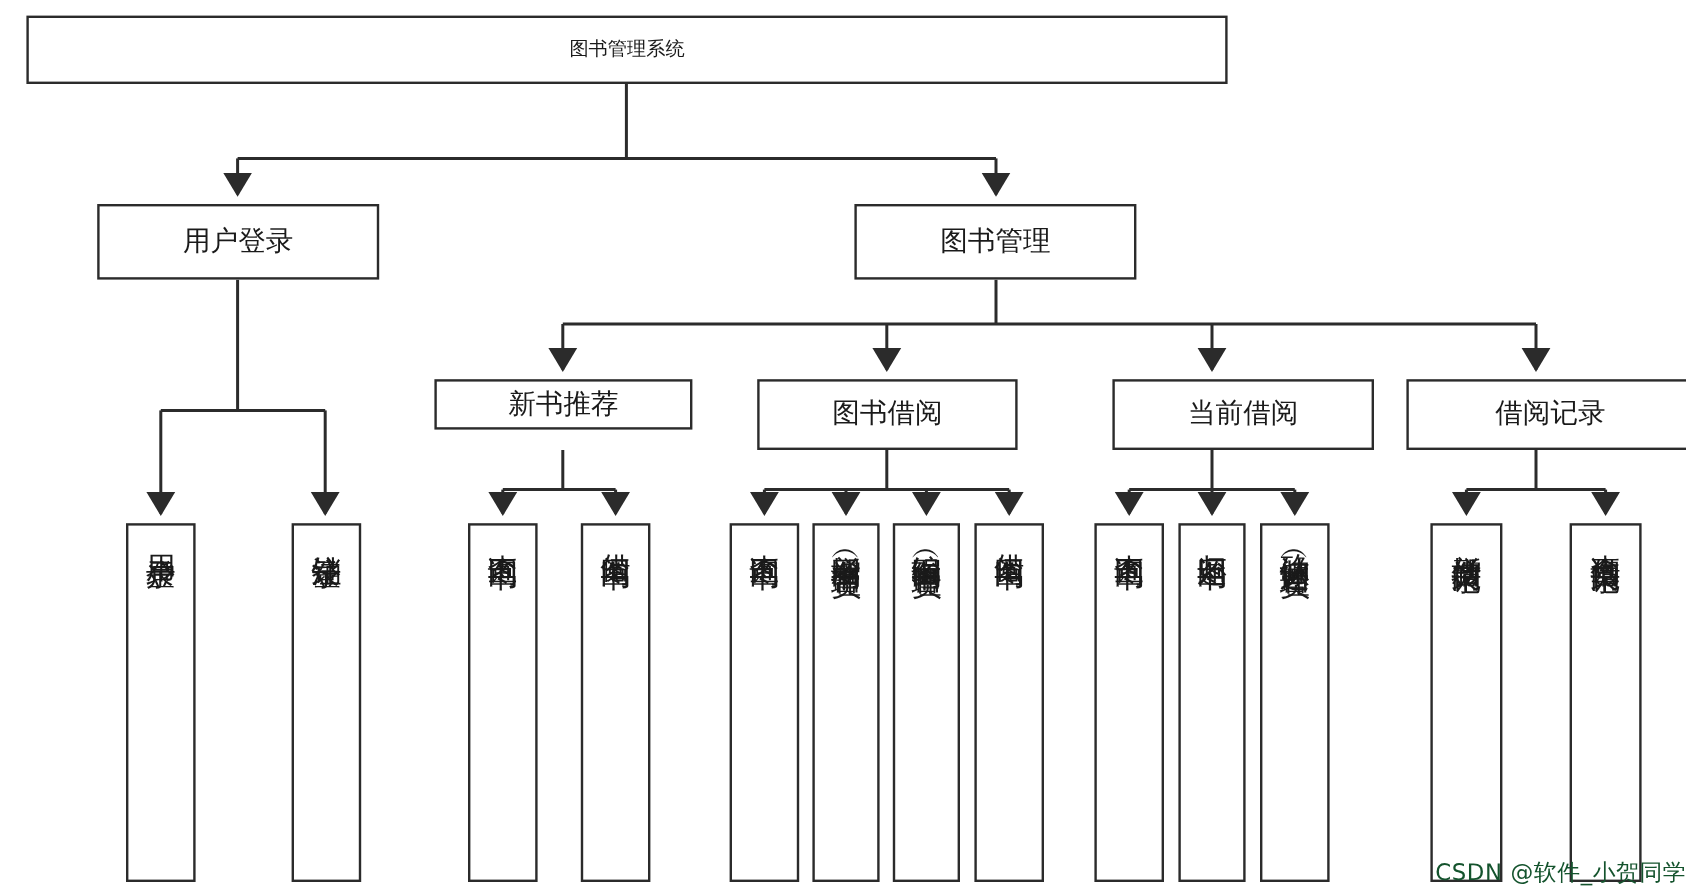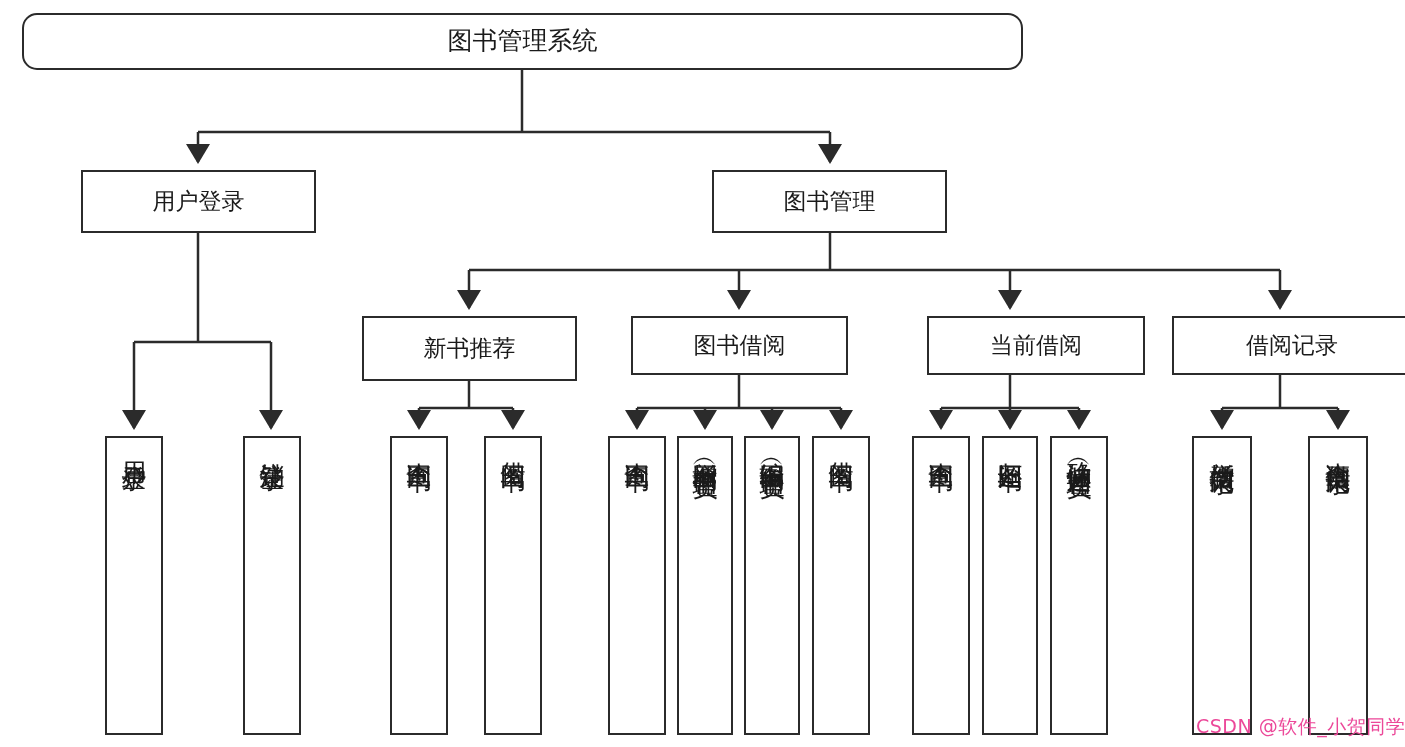--- a/index.html
+++ b/index.html
@@ -32,22 +32,21 @@
     border: 2.5px solid #2b2b2b;
     background: #ffffff;
     color: #1a1a1a;
     display: flex;
     align-items: center;
     justify-content: center;
     text-align: center;
     line-height: 1.15;
   }
   .node.root {
-    font-size: 25px;
-    border-radius: 15px;
+    font-size: 16px;
   }
   .node.branch {
     font-size: 23px;
   }
   .node.leaf {
     font-size: 25px;
     align-items: flex-start;
     justify-content: center;
     padding-top: 4px;
   }
@@ -56,21 +55,21 @@
     text-orientation: upright;
     letter-spacing: 2px;
     line-height: 1;
     white-space: nowrap;
   }
   .watermark {
     position: absolute;
     left: 1196px;
     top: 714px;
     font-size: 19px;
-    color: #ec4899;
+    color: #14532d;
     white-space: nowrap;
     letter-spacing: 0.5px;
   }
 </style>
 </head>
 <body>
 
 <div id="canvas">
 
   <svg id="edges" viewBox="0 0 1405 747" xmlns="http://www.w3.org/2000/svg">
@@ -124,21 +123,21 @@
       <path d="M 1222 408 L 1222 428" marker-end="url(#arrow)"></path>
       <path d="M 1338 408 L 1338 428" marker-end="url(#arrow)"></path>
     </g>
   </svg>
 
   <div class="node root" style="left:22px; top:13px; width:1001px; height:57px;">图书管理系统</div>
 
   <div class="node branch" style="left:81px; top:170px; width:235px; height:63px;">用户登录</div>
   <div class="node branch" style="left:712px; top:170px; width:235px; height:63px;">图书管理</div>
 
-  <div class="node branch" style="left:362px; top:316px; width:215px; height:65px;">新书推荐</div>
+  <div class="node branch" style="left:362px; top:316px; width:215px; height:42px;">新书推荐</div>
   <div class="node branch" style="left:631px; top:316px; width:217px; height:59px;">图书借阅</div>
   <div class="node branch" style="left:902px; top:316px; width:218px; height:59px;margin-left:25px;">当前借阅</div>
   <div class="node branch" style="left:1172px; top:316px; width:240px; height:59px;">借阅记录</div>
 
   <div class="node leaf" style="left:105px; top:436px; width:58px; height:299px;">
     <span class="leaf-text">用户登录</span>
   </div>
   <div class="node leaf" style="left:243px; top:436px; width:58px; height:299px;">
     <span class="leaf-text">注销登录</span>
   </div>

